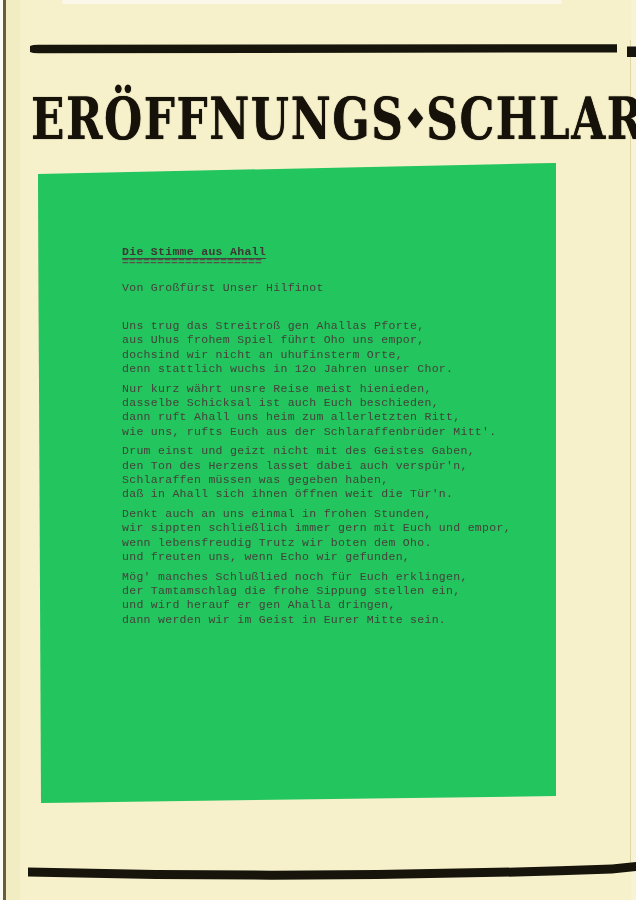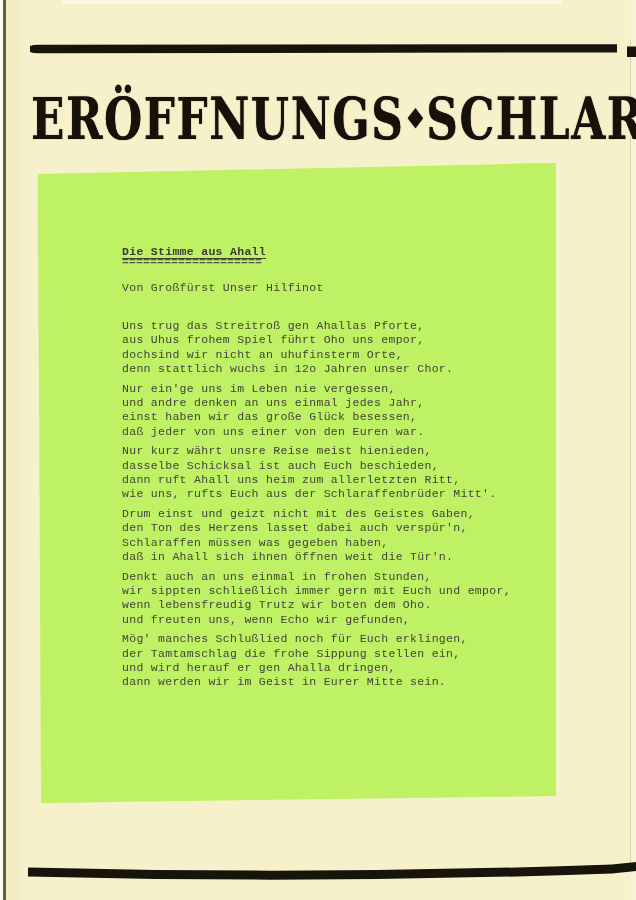--- a/index.html
+++ b/index.html
@@ -45,21 +45,21 @@
     font-size:26px;
     vertical-align:14px;
     letter-spacing:0;
     padding:0 4px;
   }
 
   
   .paper{
     position:absolute;left:38px;top:163px;
     width:518px;height:640px;
-    background:#bef264;
+    background:#22c55e;
     clip-path:polygon(0 11px,100% 0,100% 633px,3px 640px);
     box-shadow:0 -1px 0 #cfc69e, 2px 2px 3px rgba(90,80,40,0.10);
     color:#45423a;
     font-family:"Liberation Mono","DejaVu Sans Mono",monospace;
     font-size:11.5px;
     letter-spacing:0.3px;
   }
   .paper-content{padding:82px 0 0 84px;}
   .doc-title{
     display:inline-block;
@@ -107,26 +107,20 @@
       <div class="doc-underline">====================</div>
       <div class="doc-byline">Von Großfürst Unser Hilfinot</div>
       <div class="poem">
           <div class="stanza">
             <div class="line">Uns trug das Streitroß gen Ahallas Pforte,</div>
             <div class="line">aus Uhus frohem Spiel führt Oho uns empor,</div>
             <div class="line">dochsind wir nicht an uhufinsterm Orte,</div>
             <div class="line">denn stattlich wuchs in 12o Jahren unser Chor.</div>
           </div>
           <div class="stanza">
-            <div class="line">Nur ein'ge uns im Leben nie vergessen,</div>
-            <div class="line">und andre denken an uns einmal jedes Jahr,</div>
-            <div class="line">einst haben wir das große Glück besessen,</div>
-            <div class="line">daß jeder von uns einer von den Euren war.</div>
-          </div>
-          <div class="stanza">
             <div class="line">Nur kurz währt unsre Reise meist hienieden,</div>
             <div class="line">dasselbe Schicksal ist auch Euch beschieden,</div>
             <div class="line">dann ruft Ahall uns heim zum allerletzten Ritt,</div>
             <div class="line">wie uns, rufts Euch aus der Schlaraffenbrüder Mitt'.</div>
           </div>
           <div class="stanza">
             <div class="line">Drum einst und geizt nicht mit des Geistes Gaben,</div>
             <div class="line">den Ton des Herzens lasset dabei auch verspür'n,</div>
             <div class="line">Schlaraffen müssen was gegeben haben,</div>
             <div class="line">daß in Ahall sich ihnen öffnen weit die Tür'n.</div>

